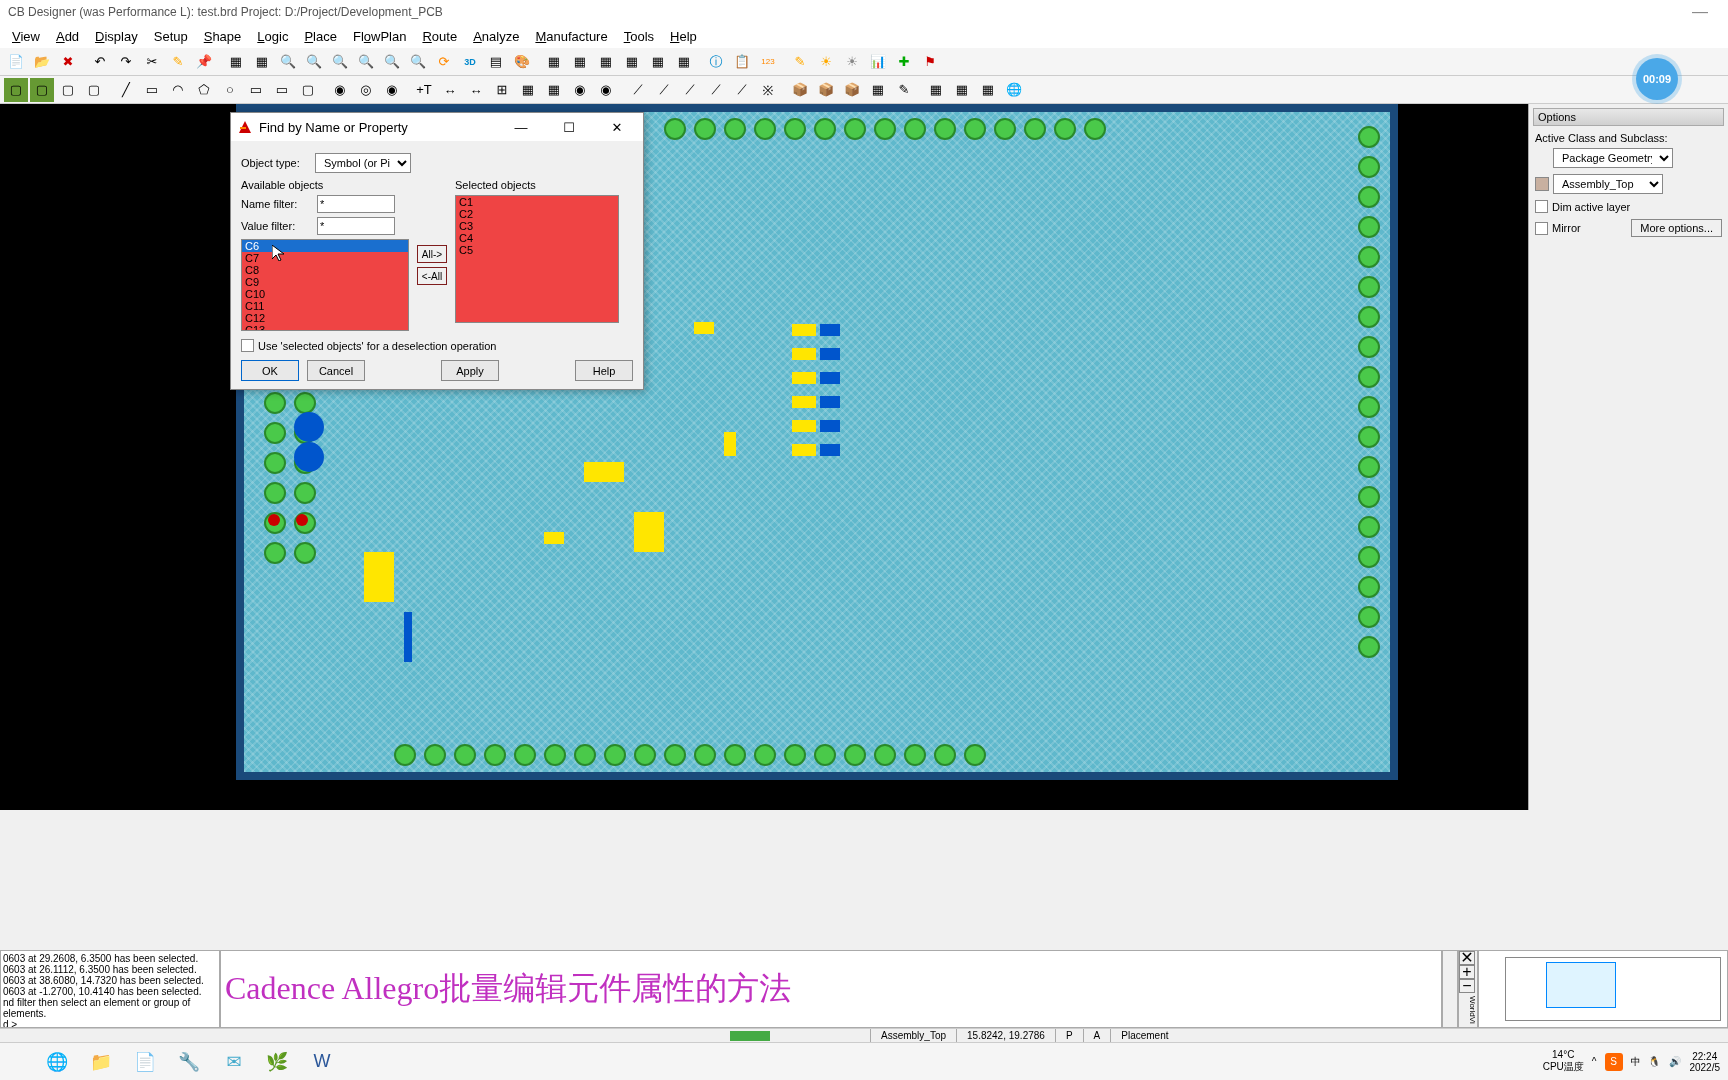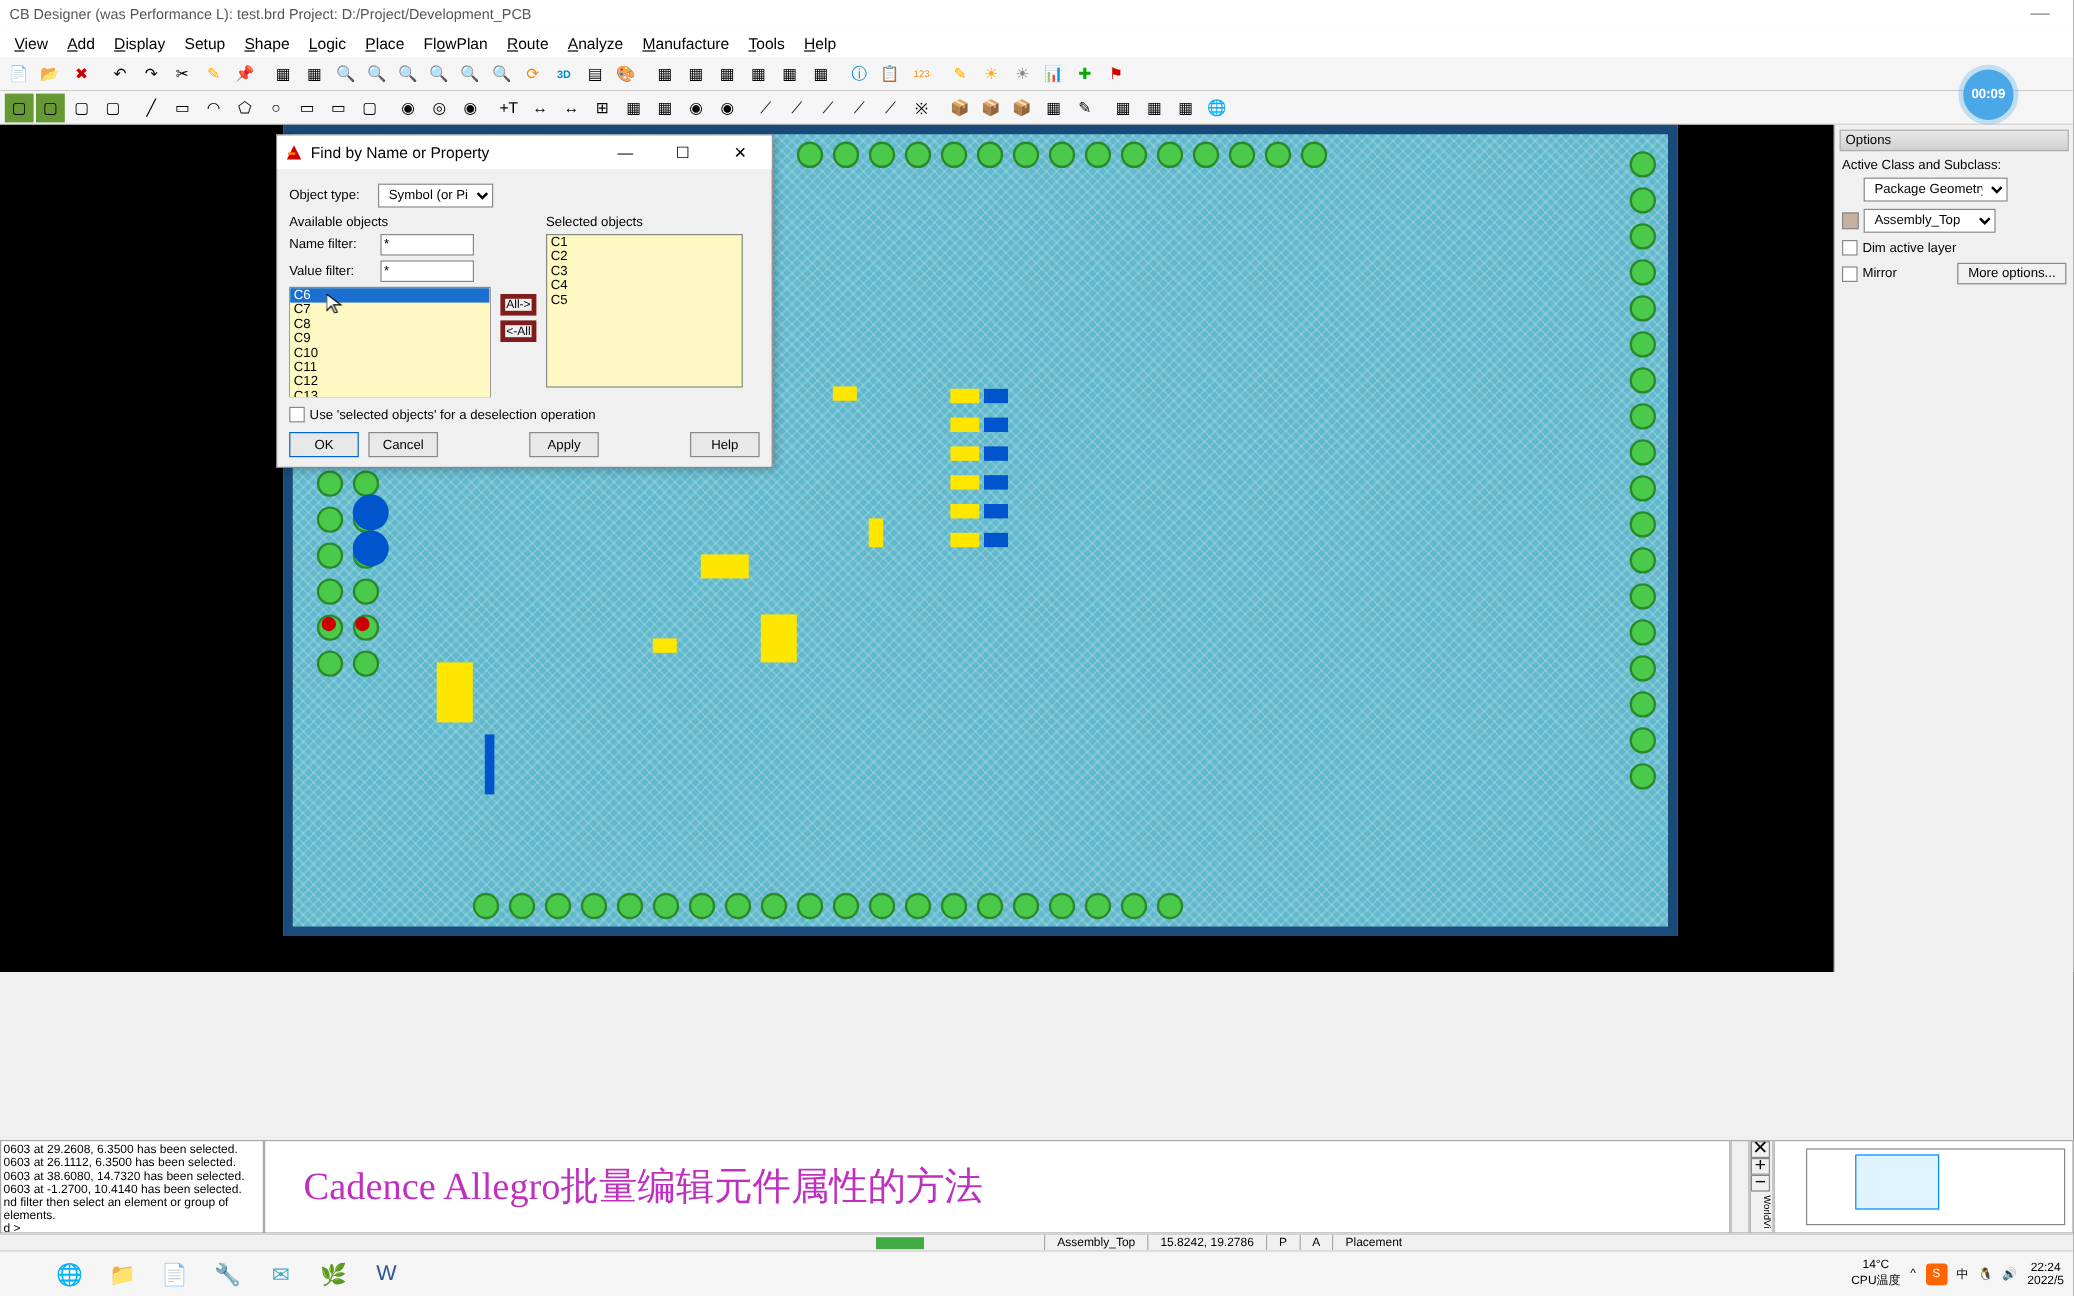--- a/index.html
+++ b/index.html
@@ -46,38 +46,38 @@
 .dlg-title { height: 28px; background: #fff; display: flex; align-items: center; padding: 0 6px; font-size: 13px; }
 .dlg-title-icon { width: 16px; height: 16px; margin-right: 6px; }
 .dlg-ctrl { margin-left: auto; display: flex; gap: 8px; }
 .dlg-ctrl-btn { width: 40px; text-align: center; cursor: pointer; font-size: 13px; }
 .dlg-body { padding: 8px 10px; font-size: 11px; }
 .dlg-row { display: flex; align-items: center; margin: 4px 0; gap: 6px; }
 .dlg-label { font-size: 11px; }
 .dlg-select { height: 20px; font-size: 11px; border: 1px solid #888; background: #fff; padding: 0 4px; width: 96px; }
 .dlg-input { height: 18px; width: 78px; border: 1px solid #888; background: #fff; font-size: 11px; padding: 0 2px; }
 .dlg-cols { display: flex; gap: 8px; margin-top: 6px; }
-.list-box { border: 1px solid #888; background: #fef9c3; font-size: 11px; overflow-y: scroll; }
+.list-box { border: 1px solid #888; background: #ef4444; font-size: 11px; overflow-y: scroll; }
 .list-item { padding: 0 3px; height: 12px; line-height: 12px; cursor: pointer; }
 .list-item.sel { background: #1a6fcf; color: #fff; }
 .transfer-btns { display: flex; flex-direction: column; gap: 4px; justify-content: center; padding-top: 20px; }
-.transfer-btn { width: 30px; height: 18px; font-size: 10px; border: 4px solid #7f1d1d; background: #f0f0f0; cursor: pointer; }
+.transfer-btn { width: 30px; height: 18px; font-size: 10px; border: 1px solid #7f1d1d; background: #f0f0f0; cursor: pointer; }
 .dlg-check-row { display: flex; align-items: center; gap: 4px; margin: 8px 0; font-size: 11px; }
 .dlg-check { width: 13px; height: 13px; border: 1px solid #888; background: #fff; }
 .dlg-btns { display: flex; gap: 8px; margin-top: 4px; }
 .dlg-btn { width: 58px; height: 21px; font-size: 11px; border: 1px solid #888; background: #e8e8e8; cursor: pointer; }
 .dlg-btn.primary { border-color: #0066cc; }
 
 
 .timer { position: absolute; right: 50px; top: 58px; width: 42px; height: 42px; border-radius: 50%; background: #4aa8e8; color: #fff; display: flex; align-items: center; justify-content: center; font-size: 11px; box-shadow: 0 0 0 4px rgba(74,168,232,0.3); z-index: 5; font-weight: bold; }
 
 
 .console-area { position: absolute; left: 0; right: 0; bottom: 52px; height: 78px; display: flex; }
 .console-text { width: 220px; background: #fff; border: 1px solid #aaa; font-size: 10px; line-height: 11px; padding: 2px; overflow: hidden; }
-.console-banner { flex: 1; background: #fff; border: 1px solid #aaa; display: flex; align-items: center; justify-content: flex-start; padding-left: 32px; font-size: 32px; color: #c030c0; font-family: Georgia, serif; }
+.console-banner { flex: 1; background: #fff; border: 1px solid #aaa; display: flex; align-items: center; justify-content: flex-start; padding-left: 4px; font-size: 32px; color: #c030c0; font-family: Georgia, serif; }
 .console-right { width: 250px; background: #fff; border: 1px solid #aaa; position: relative; }
 .worldview { position: absolute; inset: 6px 6px 6px 26px; border: 1px solid #888; }
 .worldview-box { position: absolute; left: 40px; top: 4px; width: 70px; height: 46px; border: 1px solid #0088ff; background: #dff4ff; }
 .scroll-btn { width: 16px; height: 14px; border: 1px solid #888; background: #f0f0f0; text-align: center; line-height: 12px; }
 
 
 .statusbar { position: absolute; left: 0; right: 0; bottom: 38px; height: 14px; background: #f0f0f0; border-top: 1px solid #ccc; display: flex; align-items: center; font-size: 10px; }
 .status-seg { border-left: 1px solid #aaa; padding: 0 10px; height: 100%; display: flex; align-items: center; }
 .progress { width: 40px; height: 10px; background: #4a4; }
 

